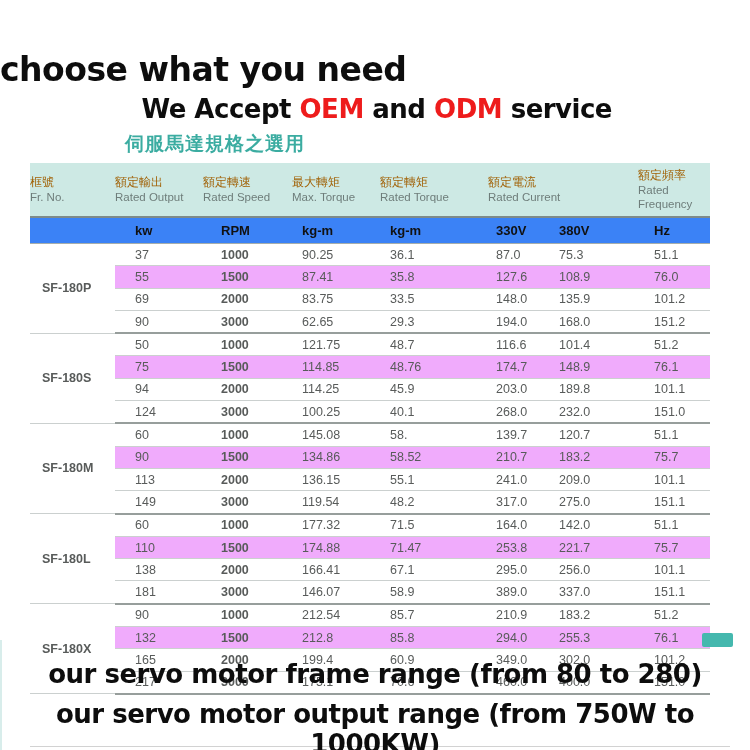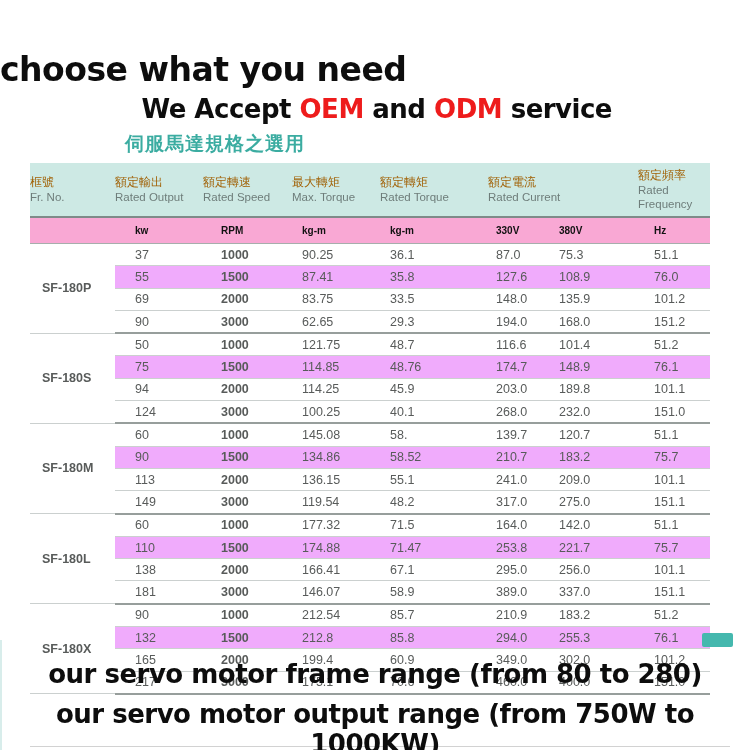--- a/index.html
+++ b/index.html
@@ -31,21 +31,21 @@
   }
   table.spec th,table.spec td{margin:0;text-align:left;overflow:hidden;white-space:normal;}
   tr.band th{
     background:#cde9e4;height:49px;vertical-align:middle;
     font-weight:400;padding:2px 0 2px 0;
     border-bottom:2px solid #7f8b89;
   }
   tr.band .zh{display:block;font-size:12px;color:#a16207;line-height:15px;}
   tr.band .en{display:block;font-size:11.5px;color:#6e7d7a;line-height:14px;}
   tr.units td{
-    height:23px;background:#f9a8d4;font-size:10px;font-weight:700;color:#111;
+    height:23px;background:#3b82f6;font-size:13px;font-weight:700;color:#111;
     border-bottom:1px solid #a6aeac;vertical-align:middle;
   }
   tr.data td{
     height:19.3px;font-size:12.5px;color:#585b5a;vertical-align:middle;
     border-bottom:1px solid #cbd0cf;background:#fff;
   }
   tr.data.hl td{background:#f0abfc;}
   tr.data.group-end td{border-bottom:2px solid #979e9c;}
   td.model{
     font-size:13.5px;font-weight:700;color:#4a4c4c;background:#fff !important;

